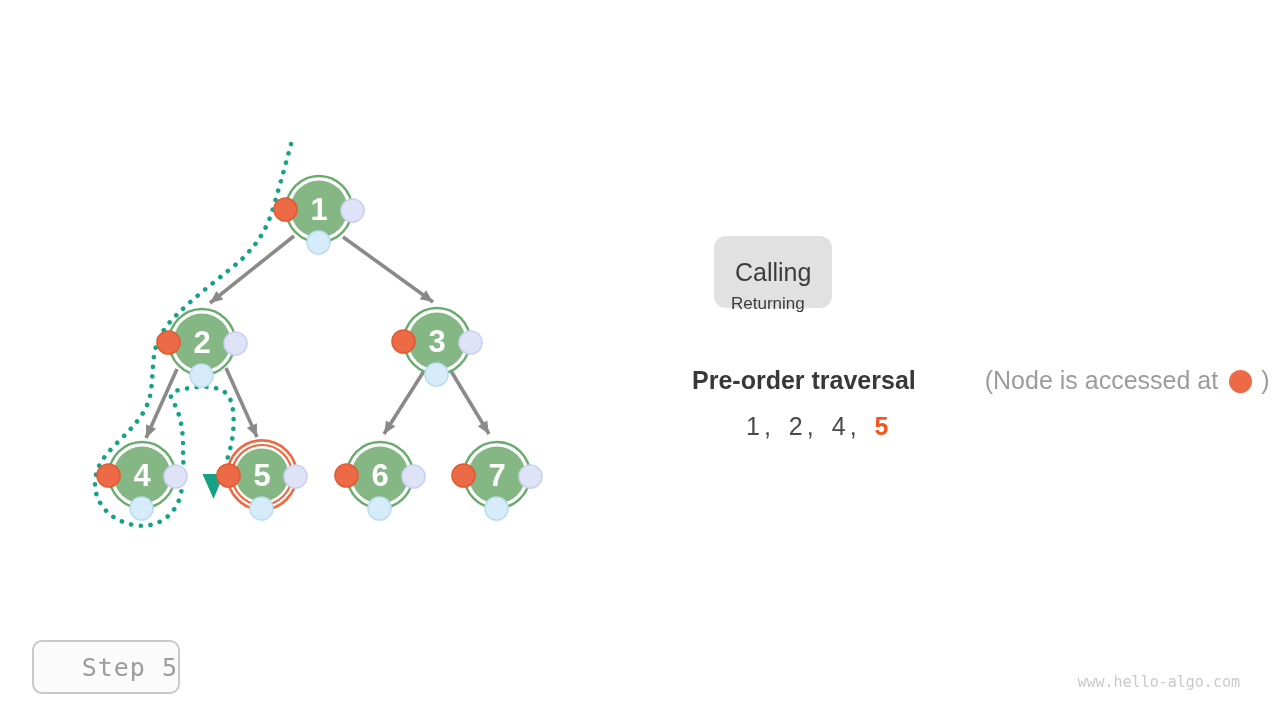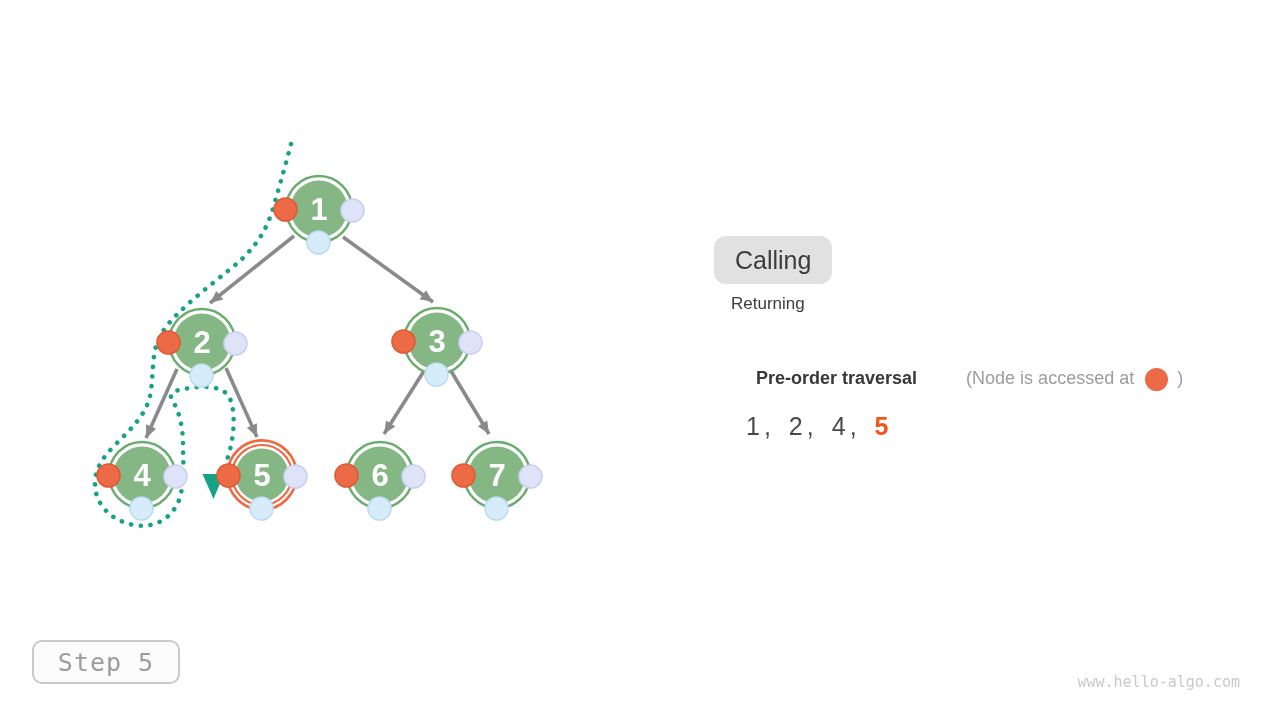--- a/index.html
+++ b/index.html
@@ -17,39 +17,39 @@
   .ring-current-outer{fill:#ffffff;stroke:var(--current-ring);stroke-width:2.6;}
   .ring-current-inner{fill:#ffffff;stroke:var(--current-ring);stroke-width:2.2;}
   .node-fill{fill:var(--node-fill);}
   .node-label{fill:var(--node-label);font-family:"Liberation Sans",sans-serif;font-weight:bold;font-size:31px;text-anchor:middle;}
   .dot-orange{fill:var(--orange-dot);stroke:var(--orange-dot-border);stroke-width:1.6;}
   .dot-lavender{fill:var(--lavender-dot);stroke:var(--lavender-dot-border);stroke-width:1.6;}
   .dot-blue{fill:var(--blue-dot);stroke:var(--blue-dot-border);stroke-width:1.6;}
 
   
   .chip{
-    position:absolute;left:714px;top:236px;height:48px;padding:0 21px;border-radius:12px;
+    position:absolute;left:714px;top:236px;height:48px;padding:12px 21px;border-radius:12px;
     background:var(--chip-bg);display:inline-flex;align-items:center;justify-content:center;
     font-size:25px;color:var(--text-dark);
   }
   .returning{position:absolute;left:731px;top:294px;font-size:17px;color:var(--text-dark);}
-  .heading{position:absolute;left:756px;top:366px;display:flex;align-items:center;font-size:18px;white-space:nowrap;}
+  .heading{position:absolute;left:692px;top:366px;display:flex;align-items:center;font-size:25px;white-space:nowrap;gap:20px;}
   .heading .title{font-weight:bold;color:#383838;margin-right:15px;}
   .heading .note{color:var(--text-gray);display:flex;align-items:center;margin-left:34px;}
   .heading .acc-dot{width:23px;height:23px;border-radius:50%;background:var(--orange-dot);display:inline-block;margin:2px 9px 0 11px;}
   .sequence{position:absolute;left:746px;top:412px;font-size:25px;color:#4a4a4a;display:flex;align-items:baseline;}
   .seq-item{margin-right:4px;}
   .seq-comma{margin-right:18px;color:#4a4a4a;}
   .seq-item.current{color:var(--seq-orange);font-weight:bold;}
 
   
   .step-box{
-    position:absolute;left:32px;top:640px;width:148px;height:44px;box-sizing:border-box;
+    position:absolute;left:32px;top:640px;width:148px;height:54px;box-sizing:border-box;
     border:2px solid #c9c9c9;border-radius:10px;background:#fbfbfb;
-    display:flex;align-items:center;justify-content:center;
+    display:flex;align-items:center;justify-content:flex-end;
     font-family:"DejaVu Sans Mono",monospace;font-size:25px;color:#9c9c9c;letter-spacing:1px;
   }
   .watermark{
     position:absolute;right:40px;top:673px;
     font-family:"DejaVu Sans Mono",monospace;font-size:15px;color:#c9c9c9;
   }
 </style>
 </head>
 <body>
 

